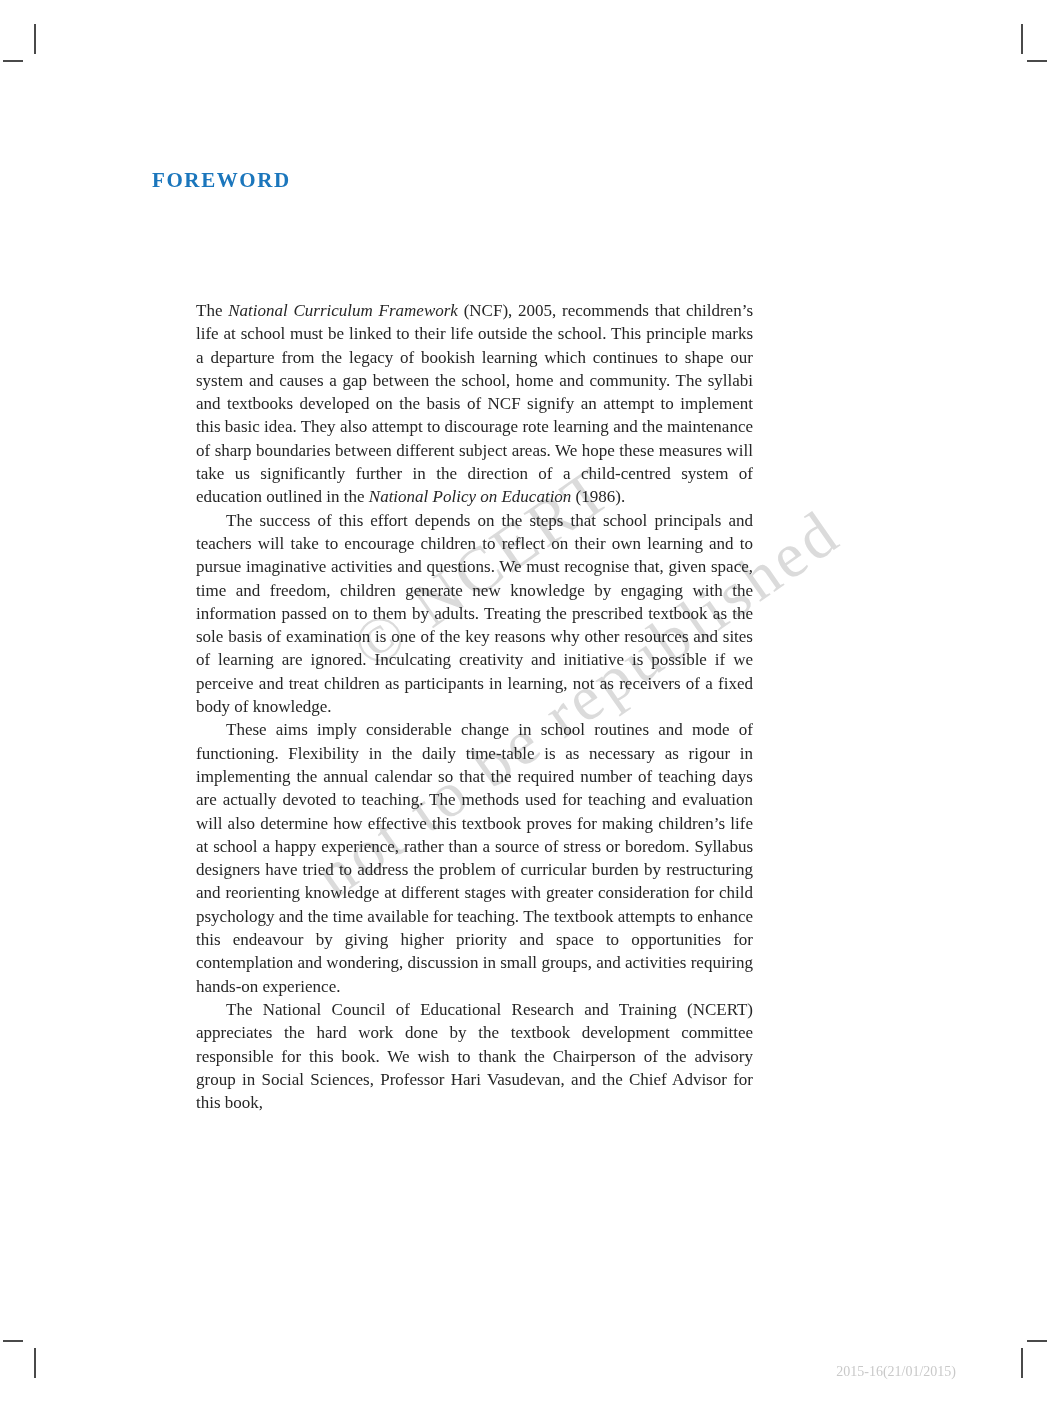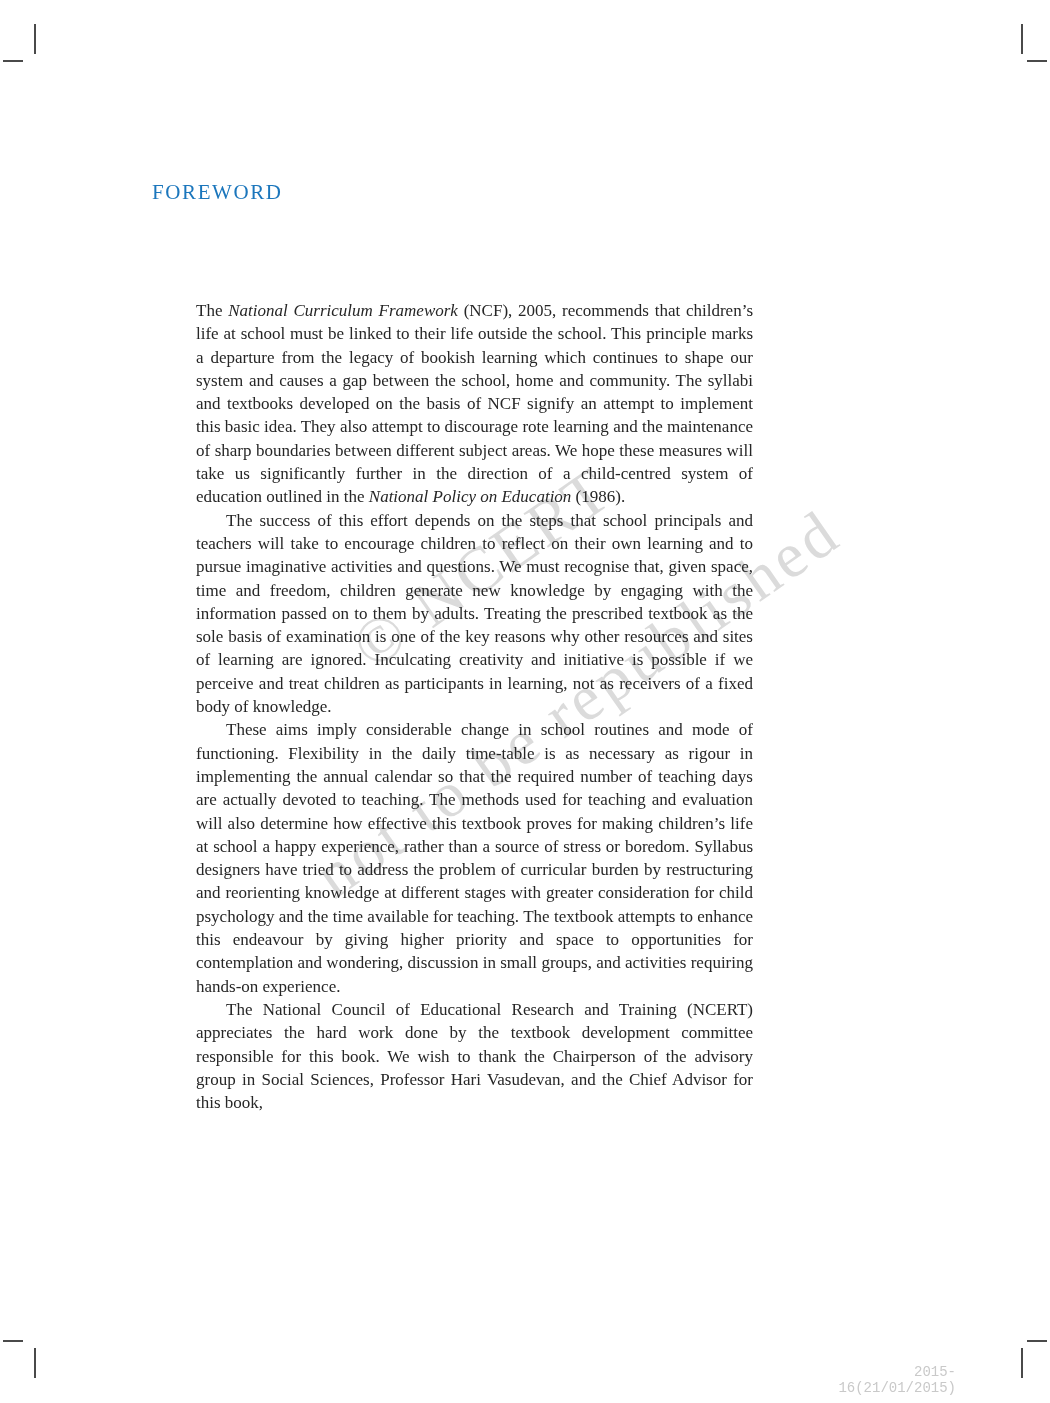--- a/index.html
+++ b/index.html
@@ -33,26 +33,26 @@
     font-size:64px;
     letter-spacing:4px;
     line-height:2.6;
     z-index:0;
     pointer-events:none;
     white-space:nowrap;
   }
 
   .heading{
     position:absolute;
-    left:152px;top:180px;
+    left:152px;top:168px;
     margin:0;
     z-index:1;
     color:var(--heading);
     font-size:21px;
-    font-weight:normal;
+    font-weight:bold;
     letter-spacing:1.6px;
   }
 
   .body-text{
     position:absolute;
     left:152px;top:299px;
     width:557px;
     z-index:1;
     color:var(--body);
     font-size:17px;
@@ -63,21 +63,21 @@
   .para{margin:0;}
   .para.indent{text-indent:30px;}
   .para em{font-style:italic;}
 
   .footer-date{
     position:absolute;
     left:806px;top:1364px;
     width:150px;
     z-index:1;
     color:var(--footer);
-    font-family:Liberation Mono, monospace;
+    font-family:Liberation Serif, serif;
     font-size:14px;
     text-align:right;
   }
 </style>
 </head>
 <body>
 
 <div class="page">
 
   <div class="cm v" style="left:34px;top:24px;"></div>

